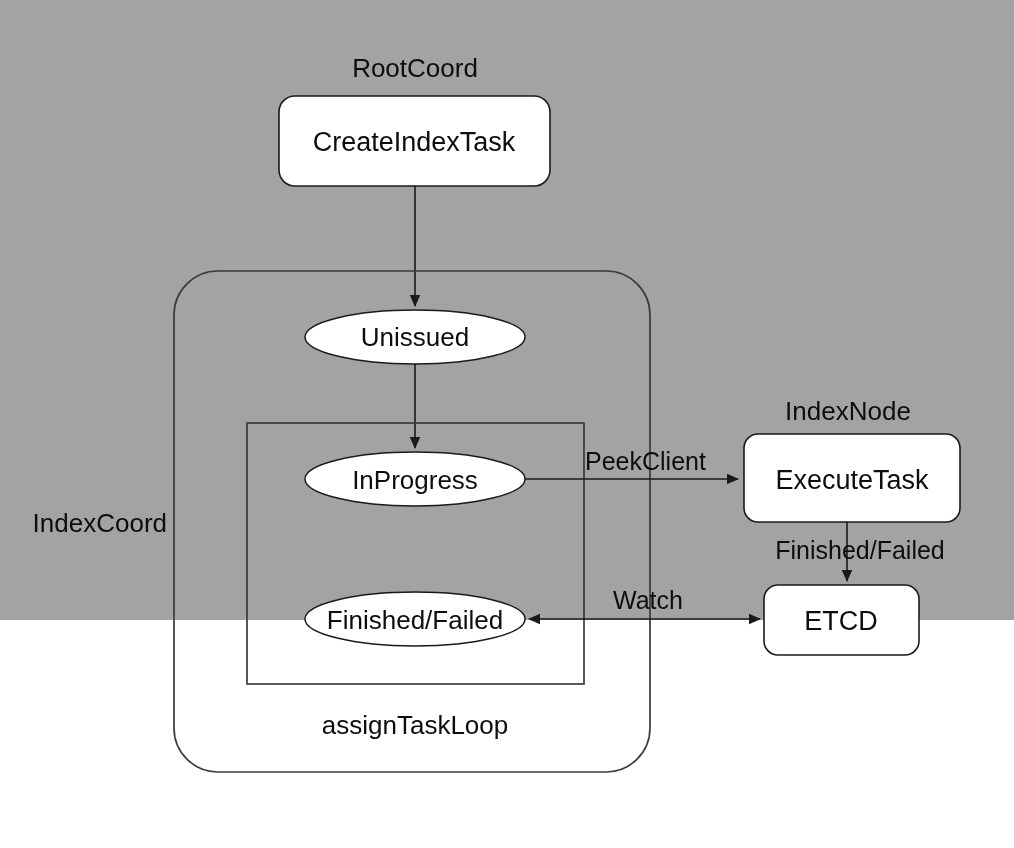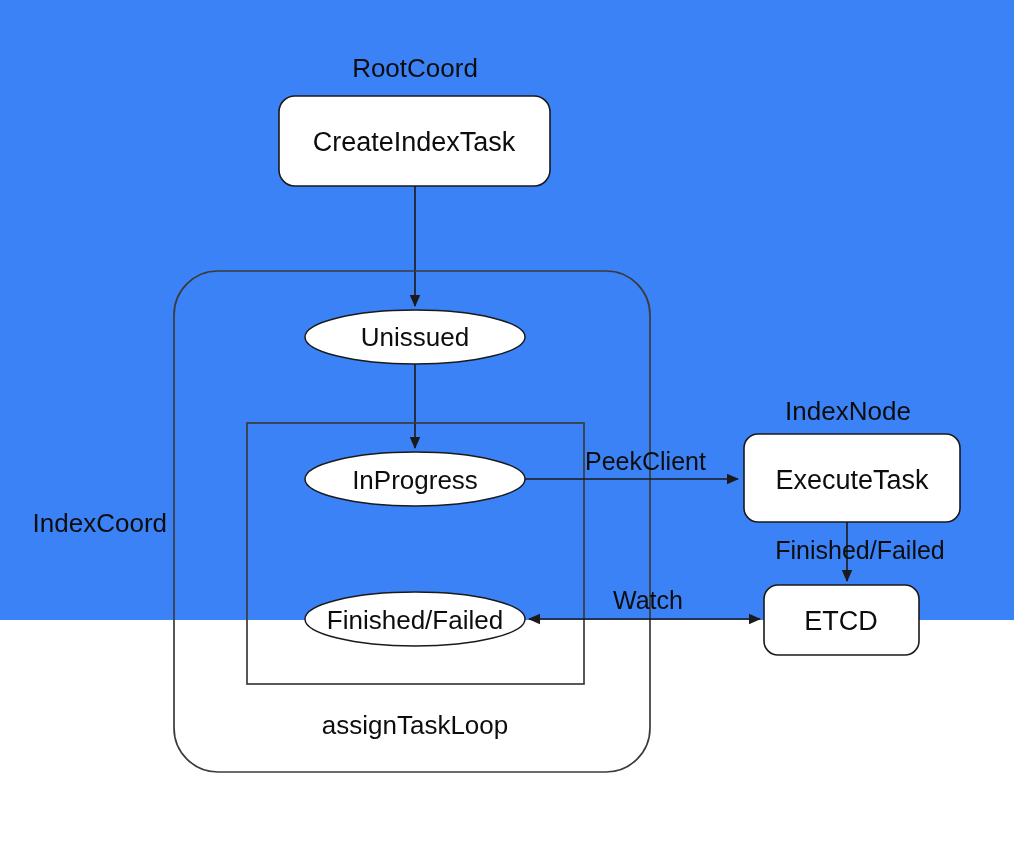--- a/index.html
+++ b/index.html
@@ -11,21 +11,21 @@
   body {
     width: 1014px;
     height: 848px;
     font-family: "Liberation Sans", sans-serif;
     overflow: hidden;
   }
   #diagram-root {
     position: relative;
     width: 1014px;
     height: 620px;
-    background: #3b82f6;
+    background: #a3a3a3;
   }
   svg#diagram-svg {
     display: block;
     width: 1014px;
     height: 848px;
   }
   .shape-stroke {
     fill: #ffffff;
     stroke: #1a1a1a;
     stroke-width: 1.6;

